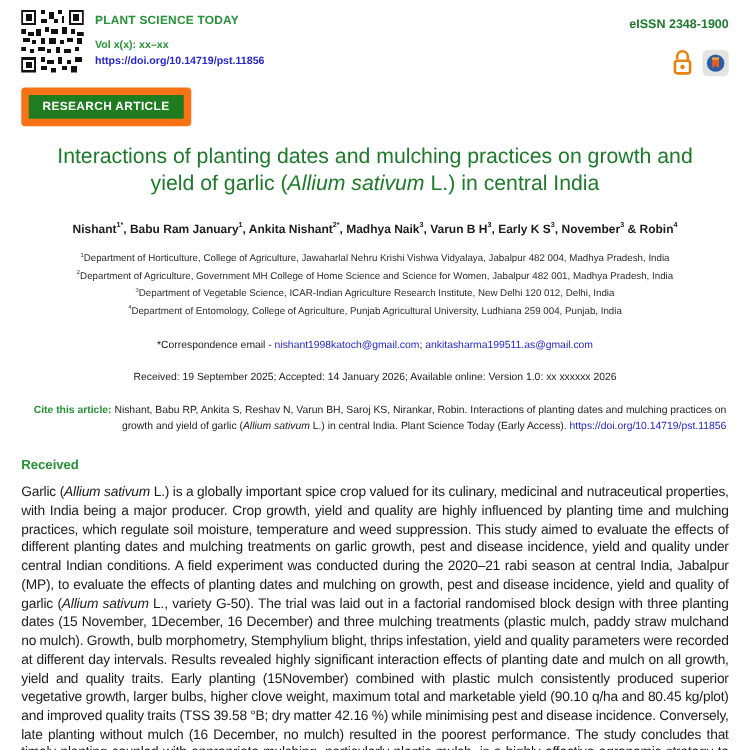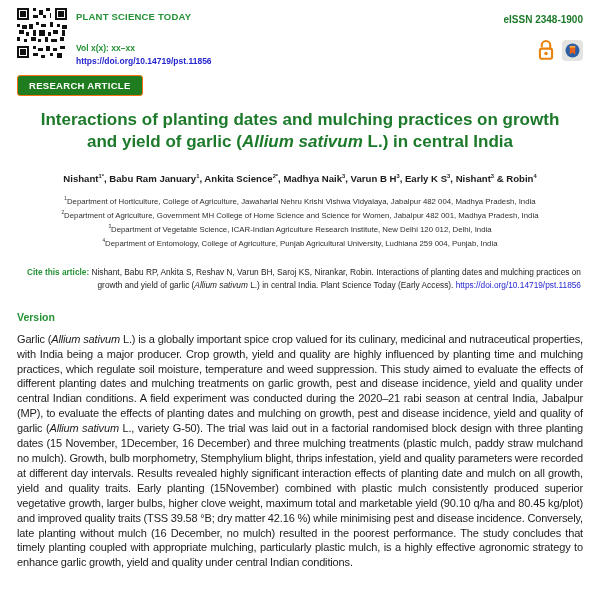--- a/index.html
+++ b/index.html
@@ -17,36 +17,36 @@
     font-family:"Liberation Sans",sans-serif;color:var(--ink);
   }
   .page{width:600px;height:600px;padding:8px 17px 0;position:relative;}
 
   
   .hdr{display:flex;justify-content:space-between;align-items:flex-start;}
   .hdr-left{display:flex;gap:9px;align-items:flex-start;}
   .qr{width:50px;height:50px;flex:0 0 auto;}
   .jmeta{padding-top:3px;}
   .jname{color:var(--green);font-weight:bold;font-size:9.5px;letter-spacing:.2px;}
-  .jvol{color:var(--green);font-weight:bold;font-size:8.5px;margin-top:21px;}
+  .jvol{color:var(--green);font-weight:bold;font-size:8.5px;margin-top:8px;}
   .jdoi{color:var(--blue);font-weight:bold;font-size:8.5px;margin-top:3px;cursor:pointer;}
   .hdr-right{display:flex;flex-direction:column;align-items:flex-end;padding-top:6px;}
   .eissn{color:var(--green-dark);font-weight:bold;font-size:10px;padding-left:48px;}
   .hdr-icons{display:flex;align-items:center;gap:8px;margin-top:14px;}
   .cm-badge{width:21px;height:21px;border-radius:4px;background:#e3e3e1;
     display:flex;align-items:center;justify-content:center;cursor:pointer;}
 
   
   .badge{display:inline-block;margin-top:9px;background:var(--badge);
-    border:1px solid #f97316;border-radius:3px;color:#fff;font-weight:bold;
+    border:6px solid #f97316;border-radius:3px;color:#fff;font-weight:bold;
     font-size:9.5px;padding:4px 11px;letter-spacing:.3px;}
 
   
   .title{margin:13px auto 0;max-width:545px;text-align:center;
-    color:var(--green-dark);font-weight:bold;font-size:17px;line-height:1.32;}
+    color:var(--green-dark);font-weight:normal;font-size:17px;line-height:1.32;}
   .title .i{font-style:italic;}
   .authors{margin-top:19px;text-align:center;font-weight:bold;font-size:9.6px;}
   sup{font-size:.6em;vertical-align:super;line-height:0;}
 
   .affils{margin-top:11px;text-align:center;font-size:7.8px;color:#2e2e2e;line-height:1.8;}
 
   .corr{margin-top:14px;text-align:center;font-size:8.3px;}
   .dates{margin-top:16px;text-align:center;font-size:8.3px;}
 
   .cite{margin:15px auto 0;max-width:562px;text-align:right;
@@ -145,34 +145,36 @@
     </div>
   </div>
 
   
   <div class="badge">RESEARCH ARTICLE</div>
 
   
   <h1 class="title"><span>Interactions of planting dates and mulching practices on growth and yield of garlic (</span><span class="i">Allium sativum</span><span> L.) in central India</span></h1>
 
   
-  <div class="authors"><span>Nishant</span><sup>1*</sup><span>, Babu Ram January</span><sup>1</sup><span>, Ankita Science</span><sup>2*</sup><span>, Madhya Naik</span><sup>3</sup><span>, Varun B H</span><sup>3</sup><span>, Early K S</span><sup>3</sup><span>, Nishant</span><sup>3</sup><span> &amp; Robin</span><sup>4</sup></div>
+  <div class="authors"><span>Nishant</span><sup>1*</sup><span>, Babu Ram January</span><sup>1</sup><span>, Ankita Nishant</span><sup>2*</sup><span>, Madhya Naik</span><sup>3</sup><span>, Varun B H</span><sup>3</sup><span>, Early K S</span><sup>3</sup><span>, November</span><sup>3</sup><span> &amp; Robin</span><sup>4</sup></div>
 
   
   <div class="affils">
     <div><sup>1</sup><span>Department of Horticulture, College of Agriculture, Jawaharlal Nehru Krishi Vishwa Vidyalaya, Jabalpur 482 004, Madhya Pradesh, India</span></div>
     <div><sup>2</sup><span>Department of Agriculture, Government MH College of Home Science and Science for Women, Jabalpur 482 001, Madhya Pradesh, India</span></div>
     <div><sup>3</sup><span>Department of Vegetable Science, ICAR-Indian Agriculture Research Institute, New Delhi 120 012, Delhi, India</span></div>
     <div><sup>4</sup><span>Department of Entomology, College of Agriculture, Punjab Agricultural University, Ludhiana 259 004, Punjab, India</span></div>
   </div>
 
   
+  <div class="corr"><span>*Correspondence email - </span><span class="blue link">nishant1998katoch@gmail.com</span><span>; </span><span class="blue link">ankitasharma199511.as@gmail.com</span></div>
 
   
+  <div class="dates">Received: 19 September 2025; Accepted: 14 January 2026; Available online: Version 1.0: xx xxxxxx 2026</div>
 
   
   <div class="cite"><span class="green">Cite this article: </span><span>Nishant, Babu RP, Ankita S, Reshav N, Varun BH, Saroj KS, Nirankar, Robin. Interactions of planting dates and mulching practices on growth and yield of garlic (</span><span class="i">Allium sativum</span><span> L.) in central India. Plant Science Today (Early Access). </span><span class="blue link">https://doi.org/10.14719/pst.11856</span></div>
 
   
-  <div class="abs-head">Version</div>
+  <div class="abs-head">Received</div>
   <div class="abs-body"><span>Garlic (</span><span class="i">Allium sativum</span><span> L.) is a globally important spice crop valued for its culinary, medicinal and nutraceutical properties, with India being a major producer. Crop growth, yield and quality are highly influenced by planting time and mulching practices, which regulate soil moisture, temperature and weed suppression. This study aimed to evaluate the effects of different planting dates and mulching treatments on garlic growth, pest and disease incidence, yield and quality under central Indian conditions. A field experiment was conducted during the 2020–21 rabi season at central India, Jabalpur (MP), to evaluate the effects of planting dates and mulching on growth, pest and disease incidence, yield and quality of garlic (</span><span class="i">Allium sativum</span><span> L., variety G-50). The trial was laid out in a factorial randomised block design with three planting dates (15 November, 1December, 16 December) and three mulching treatments (plastic mulch, paddy straw mulchand no mulch). Growth, bulb morphometry, Stemphylium blight, thrips infestation, yield and quality parameters were recorded at different day intervals. Results revealed highly significant interaction effects of planting date and mulch on all growth, yield and quality traits. Early planting (15November) combined with plastic mulch consistently produced superior vegetative growth, larger bulbs, higher clove weight, maximum total and marketable yield (90.10 q/ha and 80.45 kg/plot) and improved quality traits (TSS 39.58 °B; dry matter 42.16 %) while minimising pest and disease incidence. Conversely, late planting without mulch (16 December, no mulch) resulted in the poorest performance. The study concludes that timely planting coupled with appropriate mulching, particularly plastic mulch, is a highly effective agronomic strategy to enhance garlic growth, yield and quality under central Indian conditions.</span></div>
 
 </div>
 
 </body></html>

